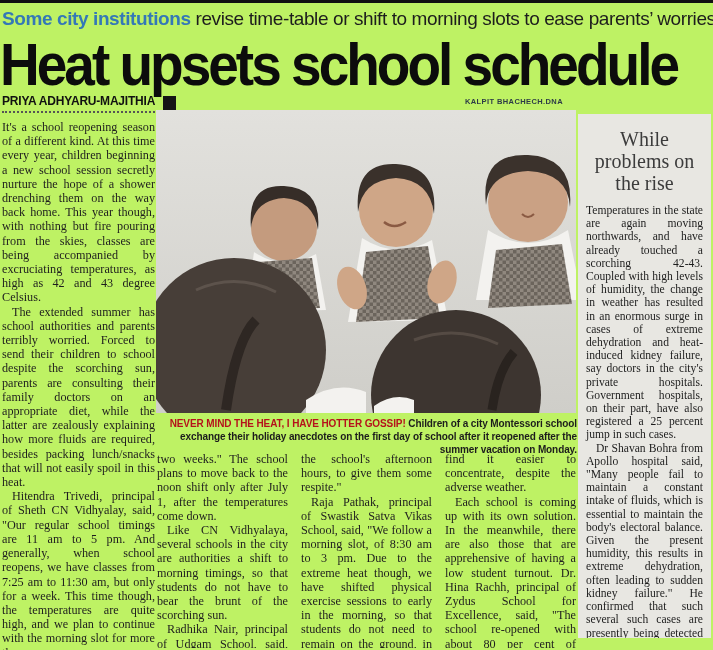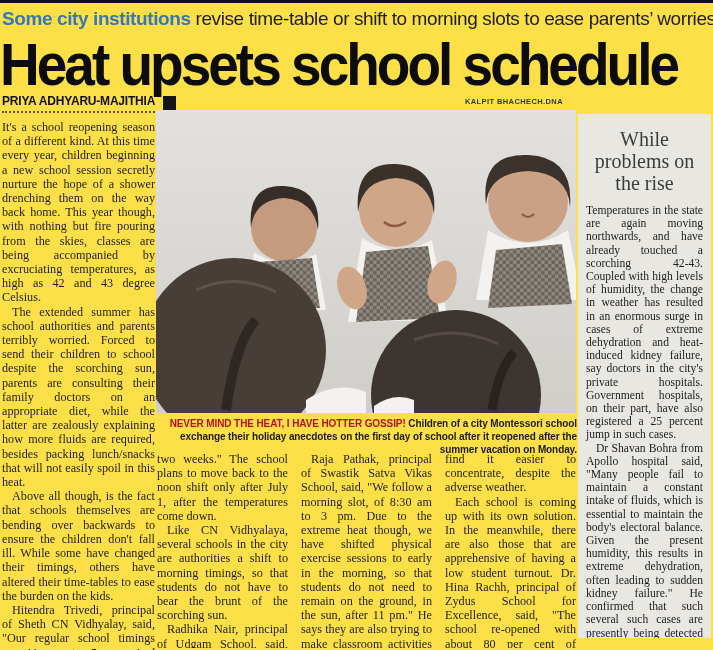--- a/index.html
+++ b/index.html
@@ -1,18 +1,18 @@
 <!DOCTYPE html>
 <html><head>
 <meta charset="utf-8">
 <style>
   * { margin:0; padding:0; box-sizing:border-box; }
   html,body { background:#ffffff; }
   #canvas {
-    position:relative; width:713px; height:650px; background:#fde047;
+    position:relative; width:713px; height:650px; background:#bef264;
     font-family:"Liberation Serif", serif; overflow:hidden;
   }
   .top-rule { position:absolute; left:0; top:0; width:713px; height:3px; background:#111; }
 
   
   .kicker {
     position:absolute; left:2px; top:8px; width:709px;
     font-family:"Liberation Sans", sans-serif; font-size:19px; letter-spacing:-0.4px;
     color:#1d1d1d; white-space:nowrap;
   }
@@ -89,21 +89,20 @@
     <span class="hl">Some city institutions</span><span> revise time-table or shift to morning slots to ease parents’ worries</span>
   </div>
 
   <div class="headline">Heat upsets school schedule</div>
 
   <div class="col1">
     <div class="byline">PRIYA ADHYARU-MAJITHIA</div>
     <div class="bodytext">
       <p class="noindent">It's a school reopening season of a different kind. At this time every year, children beginning a new school session secretly nurture the hope of a shower drenching them on the way back home. This year though, with nothing but fire pouring from the skies, classes are being accompanied by excruciating temperatures, as high as 42 and 43 degree Celsius.</p>
       <p>The extended summer has school authorities and parents terribly worried. Forced to send their children to school despite the scorching sun, parents are consulting their family doctors on an appropriate diet, while the latter are zealously explaining how more fluids are required, besides packing lunch/snacks that will not easily spoil in this heat.</p>
-      <p>Above all though, is the fact that schools themselves are bending over backwards to ensure the children don't fall ill. While some have changed their timings, others have altered their time-tables to ease the burden on the kids.</p>
       <p>Hitendra Trivedi, principal of Sheth CN Vidhyalay, said, "Our regular school timings are 11 am to 5 pm. And generally, when school reopens, we have classes from 7:25 am to 11:30 am, but only for a week. This time though, the temperatures are quite high, and we plan to continue with the morning slot for more than</p>
     </div>
   </div>
 
   <div class="credit">KALPIT BHACHECH.DNA</div>
   <div class="marker"></div>
 
   <div class="photo">
     <svg width="420" height="303" viewBox="0 0 420 303" xmlns="http://www.w3.org/2000/svg">
       <defs>
@@ -164,20 +163,21 @@
     <span class="lead">NEVER MIND THE HEAT, I HAVE HOTTER GOSSIP!</span><span> Children of a city Montessori school exchange their holiday anecdotes on the first day of school after it reopened after the summer vacation on Monday.</span>
   </div>
 
   <div class="cols234">
     <div class="col bodytext">
       <p class="noindent">two weeks." The school plans to move back to the noon shift only after July 1, after the temperatures come down.</p>
       <p>Like CN Vidhyalaya, several schools in the city are authorities a shift to morning timings, so that students do not have to bear the brunt of the scorching sun.</p>
       <p>Radhika Nair, principal of Udgam School, said, "Sitting in class during the hot afternoons becomes very uncomfortable for the children. We have hence, decided to reduce</p>
     </div>
     <div class="col bodytext">
+      <p class="noindent">the school's afternoon hours, to give them some respite."</p>
       <p>Raja Pathak, principal of Swastik Satva Vikas School, said, "We follow a morning slot, of 8:30 am to 3 pm. Due to the extreme heat though, we have shifted physical exercise sessions to early in the morning, so that students do not need to remain on the ground, in the sun, after 11 pm." He says they are also trying to make classroom activities more interesting and interactive, so that the students</p>
     </div>
     <div class="col bodytext">
       <p class="noindent">find it easier to concentrate, despite the adverse weather.</p>
       <p>Each school is coming up with its own solution. In the meanwhile, there are also those that are apprehensive of having a low student turnout. Dr. Hina Rachh, principal of Zydus School for Excellence, said, "The school re-opened with about 80 per cent of students remaining present on the first day. We were initially apprehensive though, that if the heat persists, the number may decrease."</p>
     </div>
   </div>
 
   <div class="sidebar">
     <div class="sidebar-title">While problems on the rise</div>

